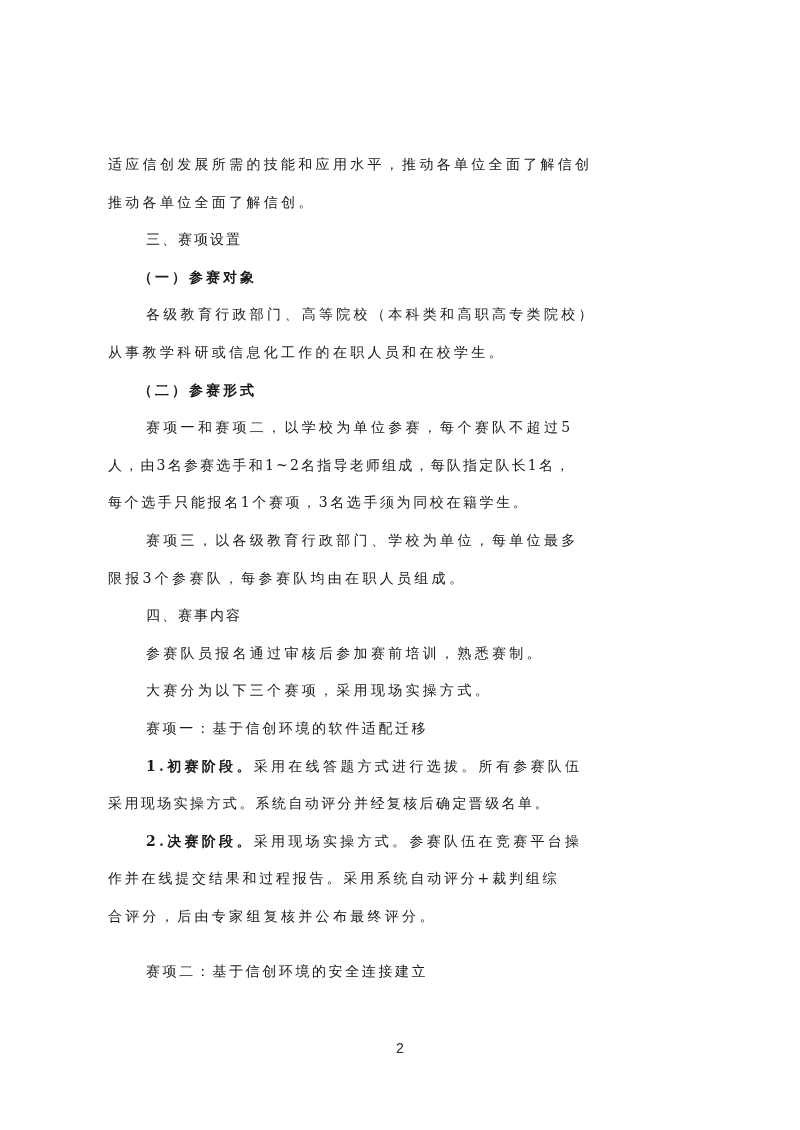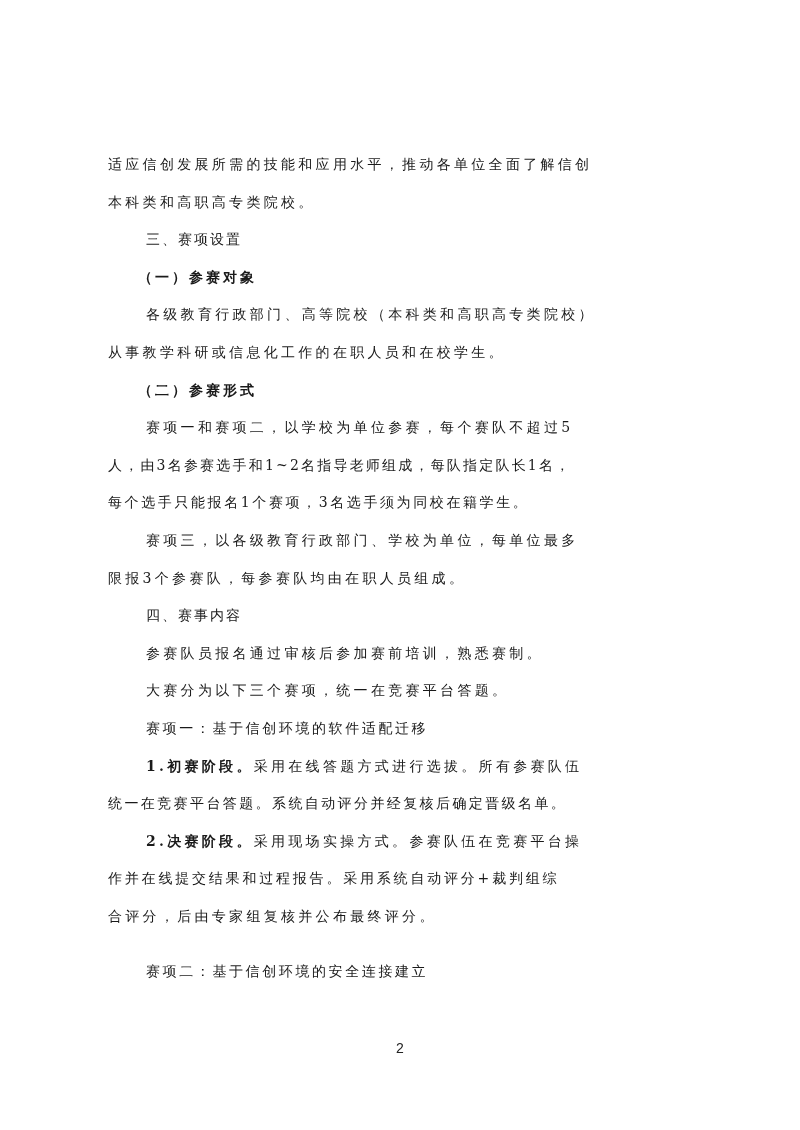--- a/index.html
+++ b/index.html
@@ -14,39 +14,39 @@
   .hb { font-weight: normal; letter-spacing: 2.6px; }
   b.lead { font-weight: bold; }
   .pagenum { position: absolute; left: 0; width: 800px; top: 1040px; text-align: center;
              font-family: "Liberation Sans", sans-serif; font-size: 14px; color: #222; }
 </style>
 </head>
 <body>
 
 <div class="page">
   <div class="line">适应信创发展所需的技能和应用水平，推动各单位全面了解信创</div>
-  <div class="line">本科类和高职高专类院校。</div>
+  <div class="line">推动各单位全面了解信创。</div>
   <div class="line indent h1">三、赛项设置</div>
   <div class="line h2">（一）参赛对象</div>
   <div class="line indent">各级教育行政部门、高等院校（本科类和高职高专类院校）</div>
   <div class="line">从事教学科研或信息化工作的在职人员和在校学生。</div>
   <div class="line h2">（二）参赛形式</div>
   <div class="line indent">赛项一和赛项二，以学校为单位参赛，每个赛队不超过5</div>
   <div class="line" style="letter-spacing:2.2px">人，由3名参赛选手和1~2名指导老师组成，每队指定队长1名，</div>
   <div class="line" style="letter-spacing:2.6px">每个选手只能报名1个赛项，3名选手须为同校在籍学生。</div>
   <div class="line indent">赛项三，以各级教育行政部门、学校为单位，每单位最多</div>
   <div class="line">限报3个参赛队，每参赛队均由在职人员组成。</div>
   <div class="line indent h1">四、赛事内容</div>
   <div class="line indent">参赛队员报名通过审核后参加赛前培训，熟悉赛制。</div>
-  <div class="line indent">大赛分为以下三个赛项，统一在竞赛平台答题。</div>
+  <div class="line indent">大赛分为以下三个赛项，采用现场实操方式。</div>
   <div class="line indent hb">赛项一：基于信创环境的软件适配迁移</div>
   <div class="line indent">
     <b class="lead">1.初赛阶段。</b><span>采用在线答题方式进行选拔。所有参赛队伍</span>
   </div>
-  <div class="line" style="letter-spacing:2.4px">统一在竞赛平台答题。系统自动评分并经复核后确定晋级名单。</div>
+  <div class="line" style="letter-spacing:2.4px">采用现场实操方式。系统自动评分并经复核后确定晋级名单。</div>
   <div class="line indent">
     <b class="lead">2.决赛阶段。</b><span>采用现场实操方式。参赛队伍在竞赛平台操</span>
   </div>
   <div class="line" style="letter-spacing:2.8px">作并在线提交结果和过程报告。采用系统自动评分+裁判组综</div>
   <div class="line">合评分，后由专家组复核并公布最终评分。</div>
   <div class="line indent hb" style="margin-top:18px">赛项二：基于信创环境的安全连接建立</div>
 </div>
 
 <div class="pagenum">2</div>
 

